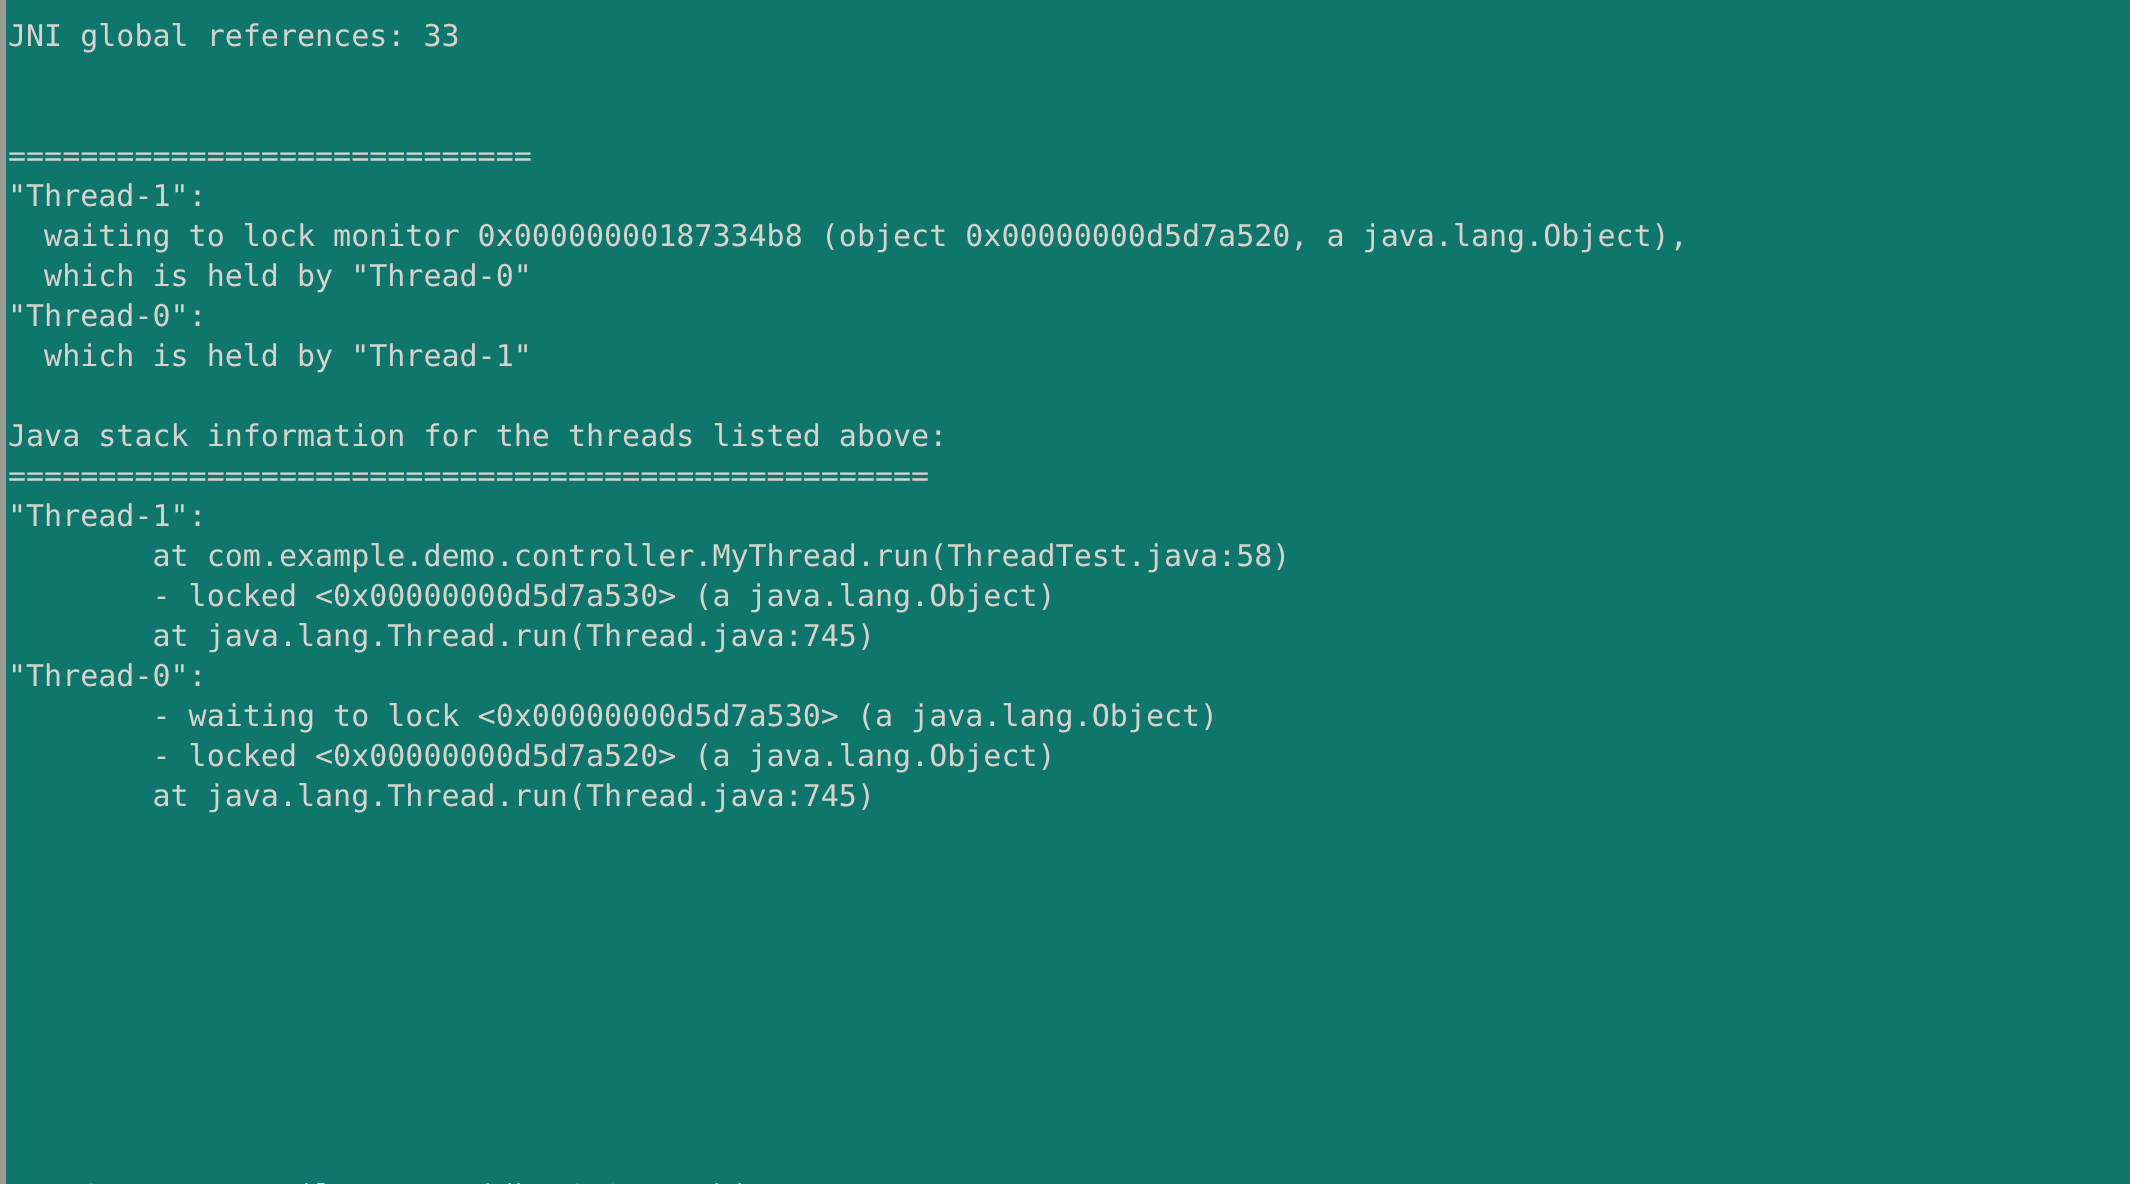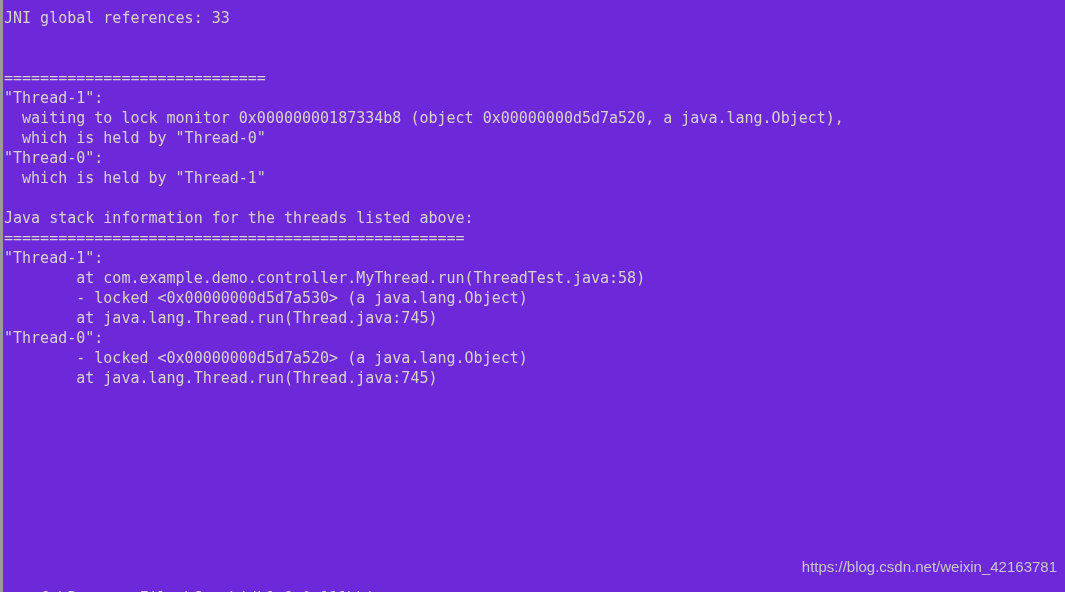--- a/index.html
+++ b/index.html
@@ -5,21 +5,21 @@
 <style>
   html, body {
     margin: 0;
     padding: 0;
     background: #000000;
   }
   #console {
     position: relative;
     width: 1065px;
     height: 592px;
-    background: #6d28d9;
+    background: #0f766e;
     overflow: hidden;
     font-family: "DejaVu Sans Mono", "Liberation Mono", monospace;
   }
   
   #left-edge {
     position: absolute;
     left: 0;
     top: 0;
     width: 3px;
     height: 592px;
@@ -76,26 +76,26 @@
       <div class="line">"Thread-0":</div>
       <div class="line">  which is held by "Thread-1"</div>
       <div class="line blank"> </div>
       <div class="line">Java stack information for the threads listed above:</div>
       <div class="line">===================================================</div>
       <div class="line">"Thread-1":</div>
       <div class="line">        at com.example.demo.controller.MyThread.run(ThreadTest.java:58)</div>
       <div class="line">        - locked &lt;0x00000000d5d7a530&gt; (a java.lang.Object)</div>
       <div class="line">        at java.lang.Thread.run(Thread.java:745)</div>
       <div class="line">"Thread-0":</div>
+      <div class="line">        - waiting to lock &lt;0x00000000d5d7a530&gt; (a java.lang.Object)</div>
       <div class="line">        - locked &lt;0x00000000d5d7a520&gt; (a java.lang.Object)</div>
       <div class="line">        at java.lang.Thread.run(Thread.java:745)</div>
       <div class="line blank"> </div>
       <div class="line blank"> </div>
       <div class="line blank"> </div>
     </div>
 
   <div class="line" id="prompt-row" style="position: absolute; left: 4px; top: 568px; white-space: pre;">
     <span id="prompt-line">C:\Program Files\Java\jdk1.8.0_111\bin&gt;</span>
   </div>
 
-  <div id="watermark">https://blog.csdn.net/weixin_42163781</div>
 
 </div>
 
 </body></html>

